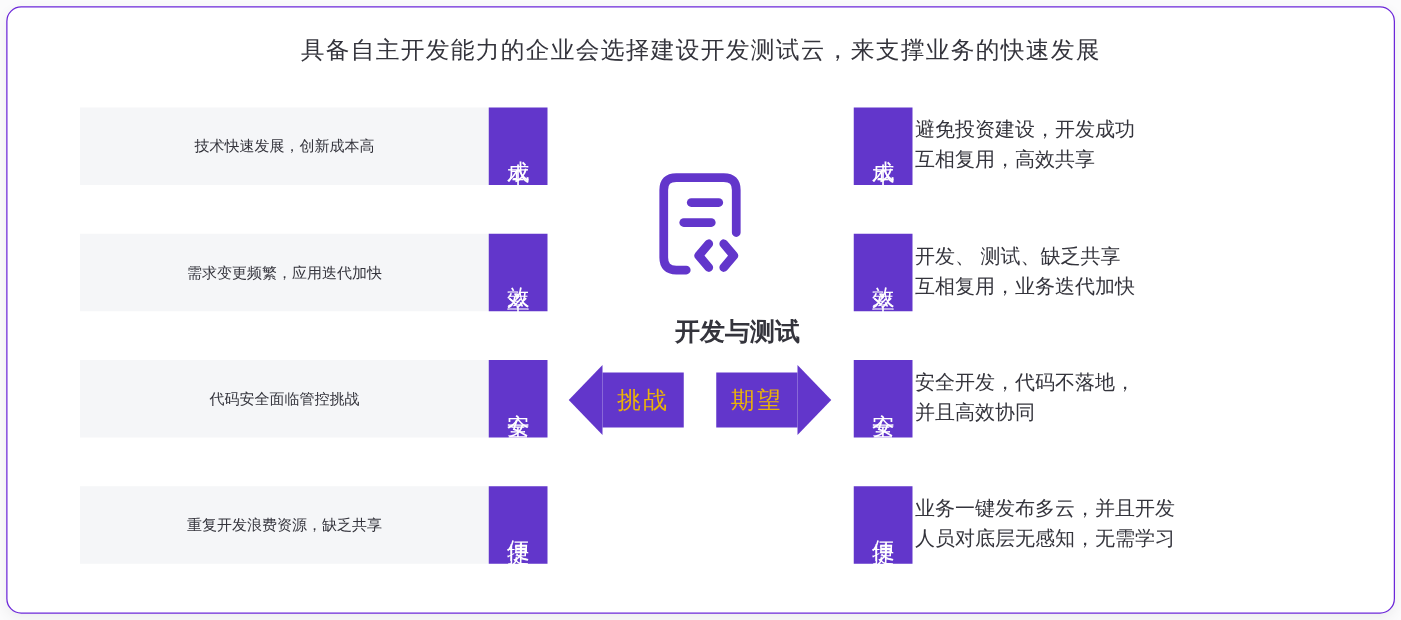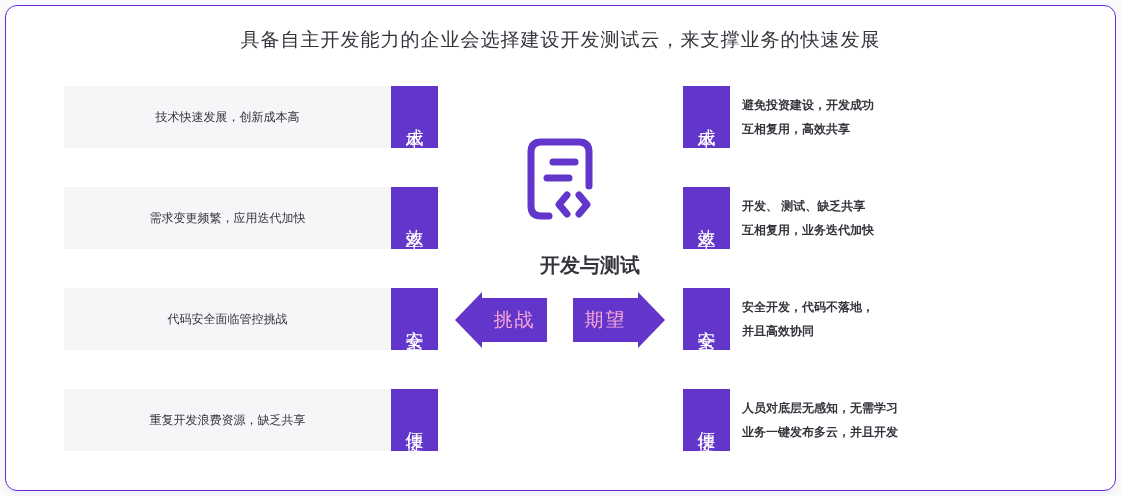--- a/index.html
+++ b/index.html
@@ -31,40 +31,40 @@
     font-size:12px;color:var(--ink);
   }
   .tag{
     width:47px;height:62px;background:var(--accent);color:#fff;
     display:flex;align-items:center;justify-content:center;
     writing-mode:vertical-rl;text-orientation:upright;
     font-size:18px;line-height:1;letter-spacing:3px;
   }
   
   .rrow{position:absolute;left:677px;height:62px;display:flex;align-items:center;}
-  .rtext{margin-left:12px;font-size:12px;color:var(--ink);line-height:24px;font-weight:bold;}
+  .rtext{margin-left:2px;font-size:16px;color:var(--ink);line-height:24px;}
   
   .icon-wrap{position:absolute;left:515px;top:128px;width:78px;height:96px;}
   .center-label{
     position:absolute;top:246px;left:474px;width:160px;
     text-align:right;font-size:20px;font-weight:700;color:var(--ink);
   }
   .arrow{position:absolute;top:286px;display:flex;align-items:center;height:56px;}
   .tri-left{
     width:0;height:0;
     border-top:28px solid transparent;border-bottom:28px solid transparent;
     border-right:27px solid var(--accent);
   }
   .tri-right{
     width:0;height:0;
     border-top:28px solid transparent;border-bottom:28px solid transparent;
     border-left:27px solid var(--accent);
   }
   .abody{
-    width:65px;height:44px;background:var(--accent);color:#f9a8d4;
+    width:65px;height:44px;background:var(--accent);color:#eab308;
     display:flex;align-items:center;justify-content:center;
     font-size:19px;letter-spacing:2px;
   }
 </style>
 </head>
 <body>
 
 <div class="card">
 
   <div class="title">具备自主开发能力的企业会选择建设开发测试云，来支撑业务的快速发展</div>
@@ -123,18 +123,18 @@
   <div class="rrow" style="top:282px">
     <div class="tag">安全</div>
     <div class="rtext">
       <div>安全开发，代码不落地，</div>
       <div>并且高效协同</div>
     </div>
   </div>
   <div class="rrow" style="top:383px">
     <div class="tag">便捷</div>
     <div class="rtext">
+      <div>业务一键发布多云，并且开发</div>
       <div>人员对底层无感知，无需学习</div>
-      <div>业务一键发布多云，并且开发</div>
     </div>
   </div>
 
 </div>
 
 </body></html>

